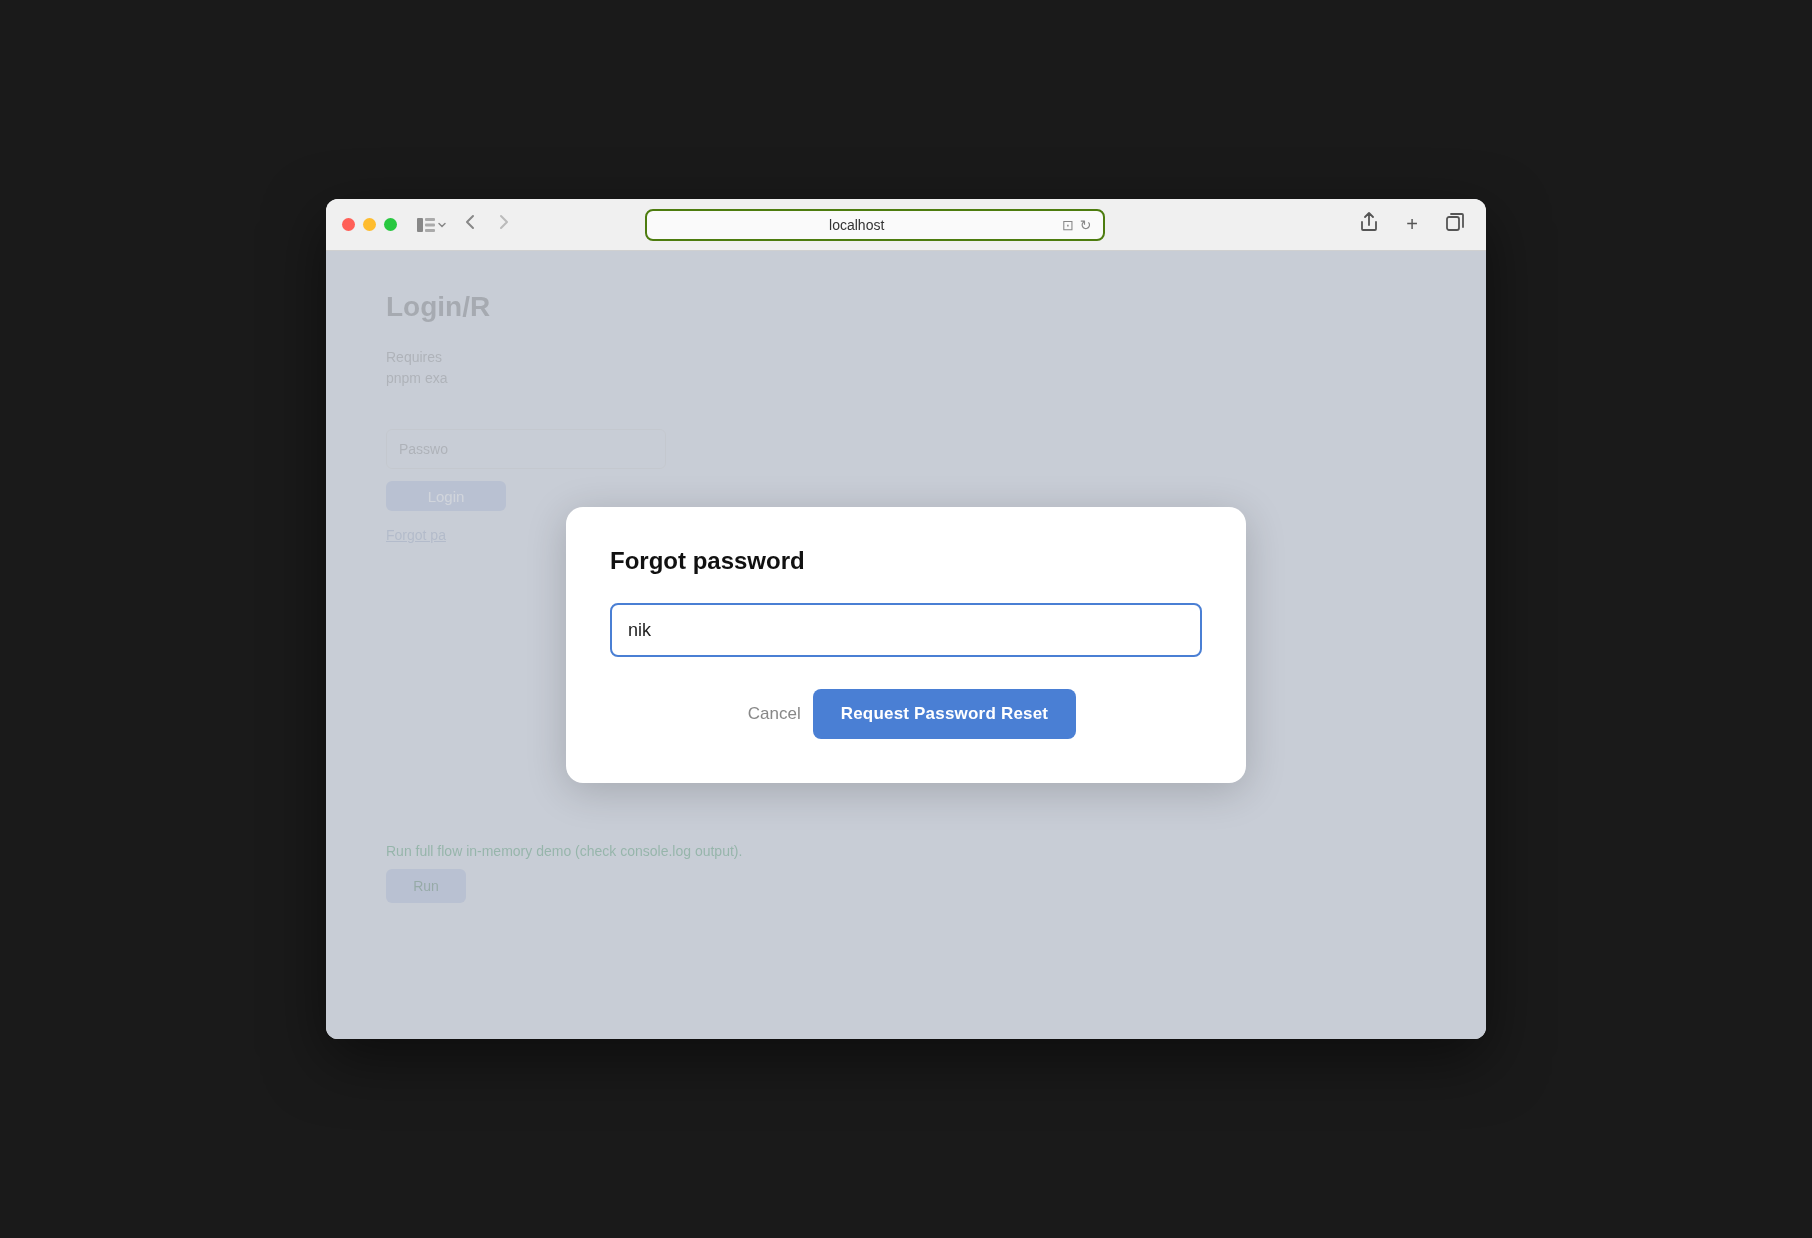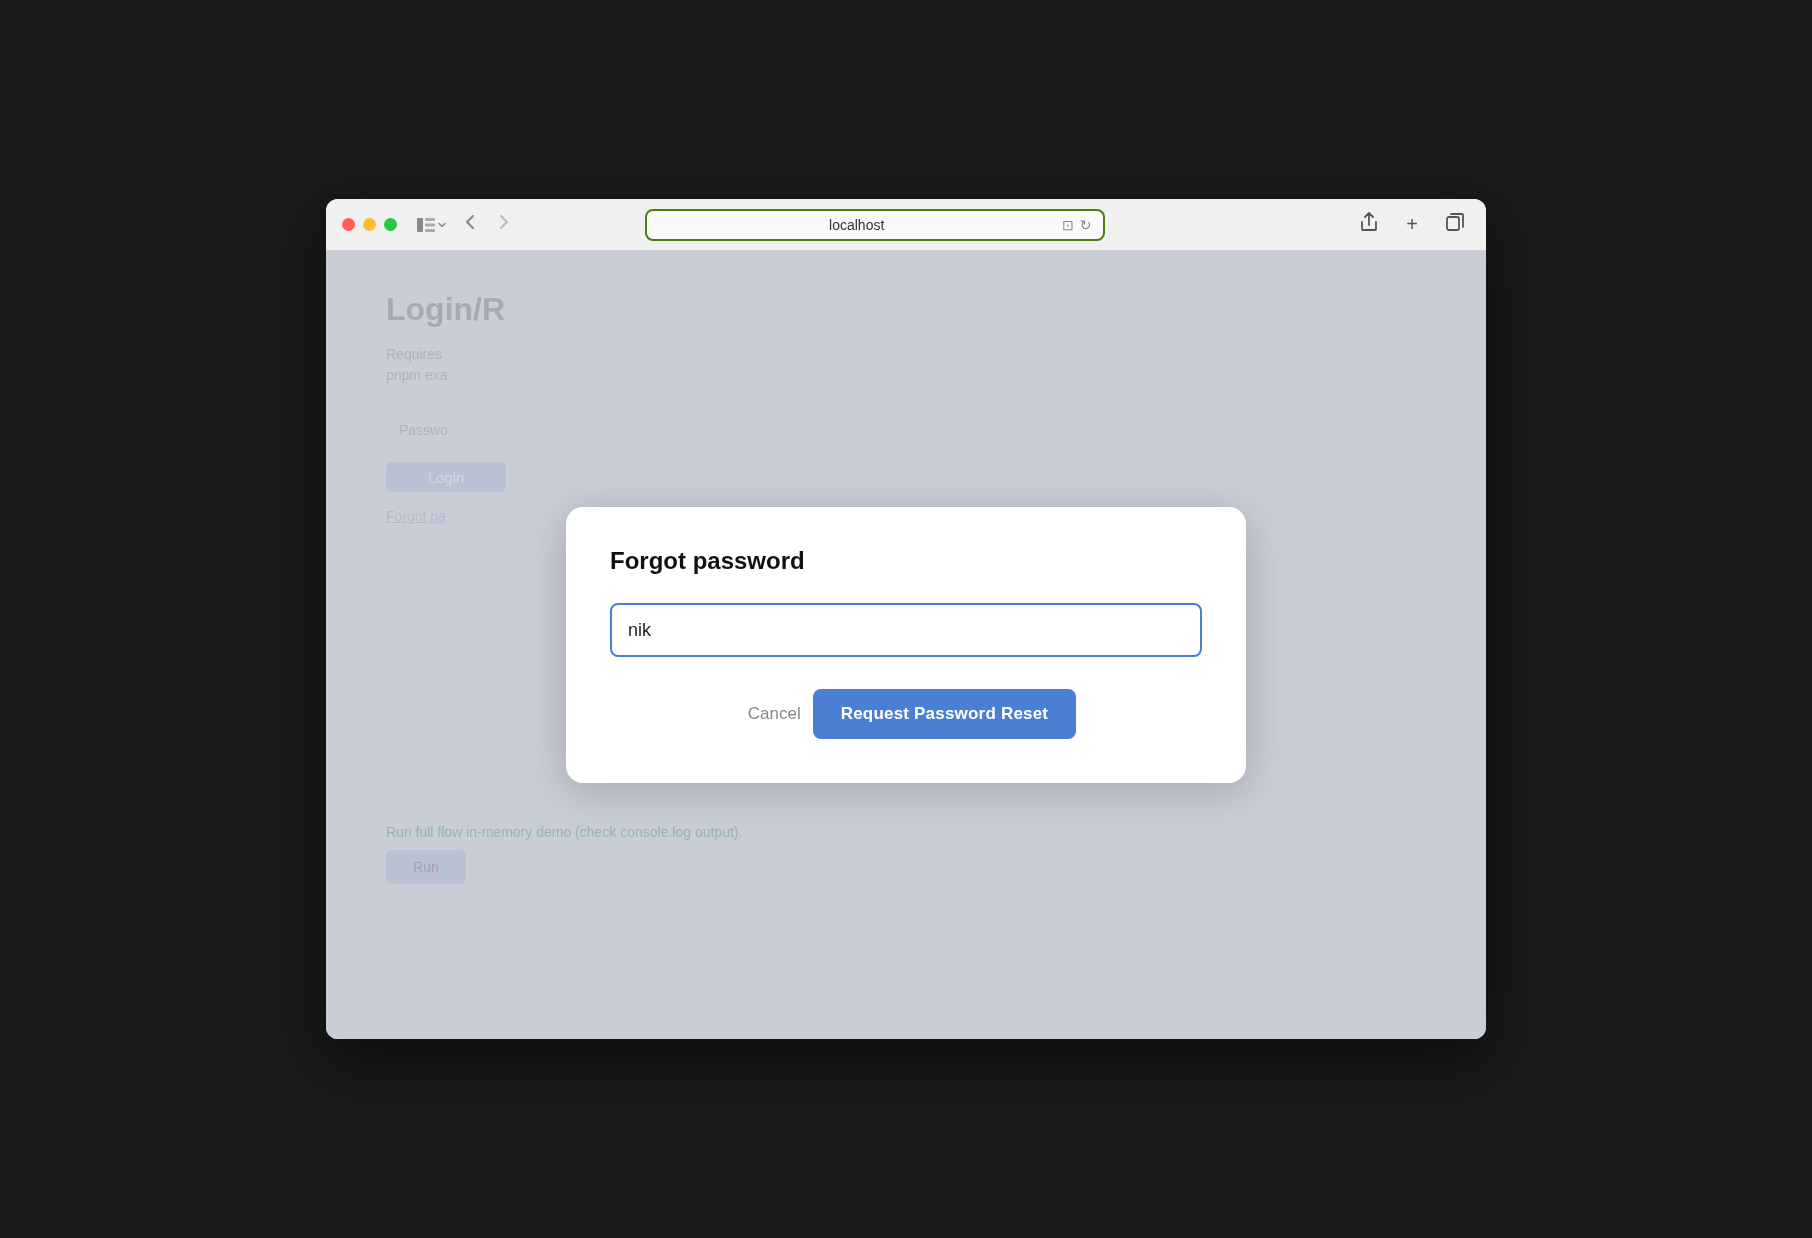--- a/index.html
+++ b/index.html
@@ -119,30 +119,30 @@
 
     
     .bg-page {
       position: absolute;
       inset: 0;
       padding: 40px 60px;
       filter: opacity(0.5);
     }
 
     .bg-title {
-      font-size: 32px;
+      font-size: 28px;
       font-weight: 600;
       color: #555;
-      margin-bottom: 16px;
+      margin-bottom: 24px;
     }
 
     .bg-subtitle {
       font-size: 14px;
       color: #777;
-      margin-bottom: 24px;
+      margin-bottom: 40px;
       line-height: 1.5;
     }
 
     .bg-input {
       background: #e8eaed;
       border: 1px solid #ccc;
       border-radius: 6px;
       height: 40px;
       width: 280px;
       margin-bottom: 12px;
@@ -177,21 +177,21 @@
       color: #15803d;
       margin-top: 300px;
     }
 
     .bg-run-btn {
       background: #a0b0d8;
       border: none;
       border-radius: 6px;
       height: 34px;
       width: 80px;
-      color: #701a75;
+      color: #14532d;
       font-size: 14px;
       margin-top: 10px;
       cursor: pointer;
     }
 
     
     .modal-backdrop {
       position: absolute;
       inset: 0;
       background: rgba(180, 185, 195, 0.5);

